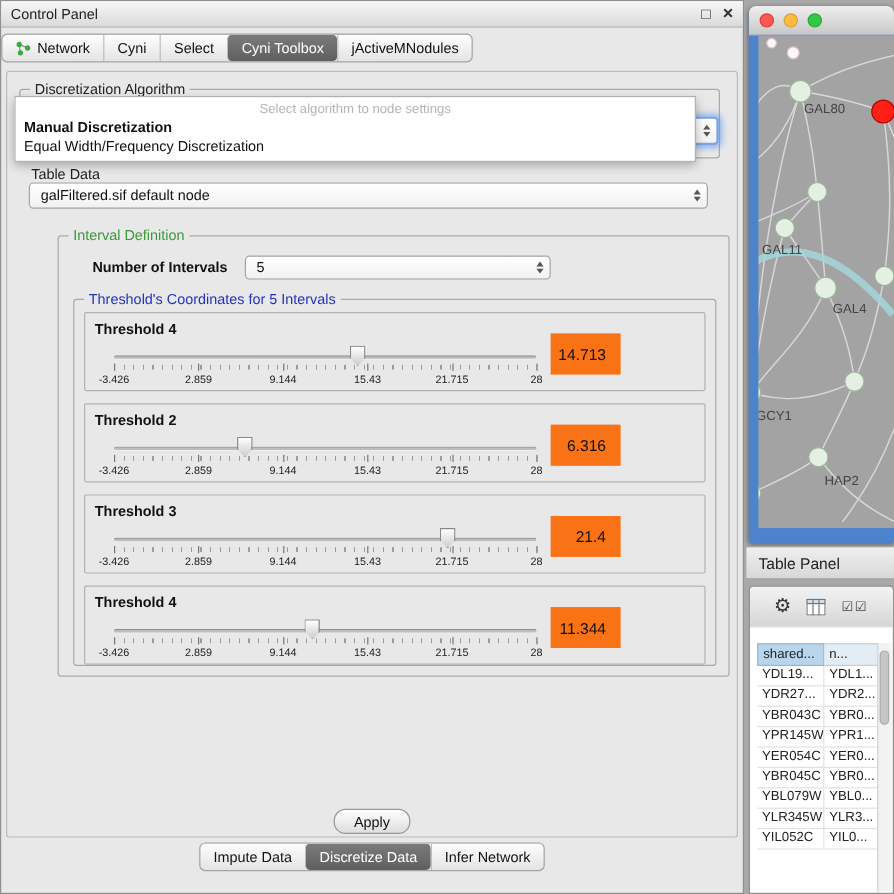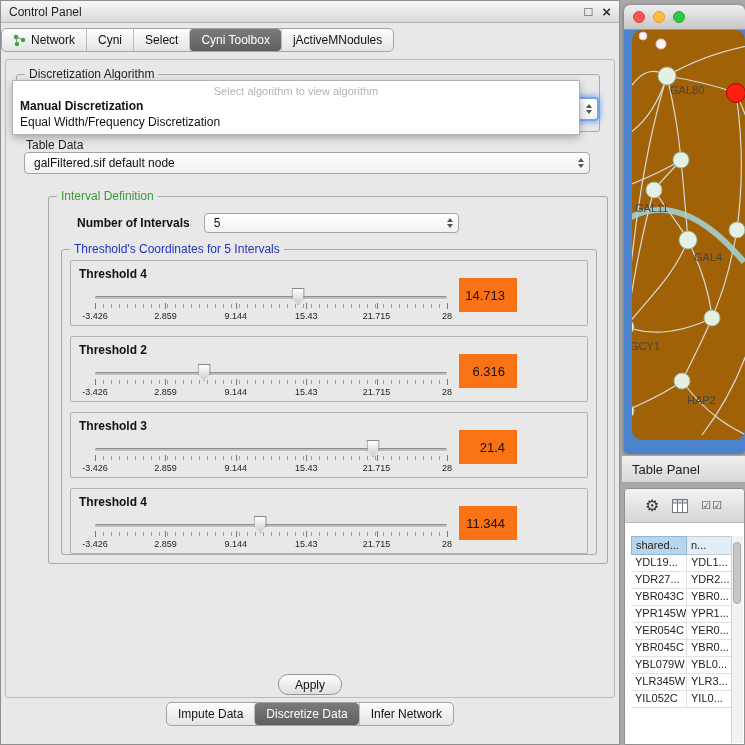--- a/index.html
+++ b/index.html
@@ -104,21 +104,21 @@
   
   .network-window { position:absolute; left:624px; top:5px; width:121px; height:448px;
     background:#4d82cc; border-radius:6px 6px 4px 4px; box-shadow:0 1px 4px rgba(0,0,0,.4); }
   .net-titlebar { position:absolute; top:0; left:0; right:0; height:25px;
     background:linear-gradient(#efefef,#c7c7c7); border-bottom:1px solid #979797;
     border-radius:6px 6px 0 0; display:flex; align-items:center; gap:8px; padding-left:9px; }
   .tl { width:12px; height:12px; border-radius:50%; cursor:pointer; }
   .tl.red { background:#fc5753; border:1px solid #df3e38; }
   .tl.yellow { background:#fdbc40; border:1px solid #de9f34; }
   .tl.green { background:#33c748; border:1px solid #27aa35; }
-  .net-canvas { position:absolute; left:8px; right:0; top:25px; bottom:13px; background:#a16207; overflow:hidden;border-radius:10px; }
+  .net-canvas { position:absolute; left:8px; right:0; top:25px; bottom:13px; background:#a3a3a3; overflow:hidden; }
   .net-canvas svg { display:block; }
   .net-label { font-size:11px; fill:#444; }
 
   
   .table-panel-bar { position:absolute; left:622px; top:455px; width:123px; height:28px;
     background:linear-gradient(#efefef,#d8d8d8); border-top:1px solid #a5a5a5;
     border-bottom:1px solid #a5a5a5; display:flex; align-items:center; padding-left:10px;
     font-size:13px; color:#222; }
 
   .table-window { position:absolute; left:624px; top:488px; width:121px; height:257px;
@@ -190,21 +190,21 @@
         <span class="group-title">Discretization Algorithm</span>
         <div class="combo alg-combo">
           <span class="arrows">
               <i class="up"></i>
               <i class="dn"></i>
             </span>
         </div>
       </div>
 
       <div class="alg-dropdown">
-        <div class="dd-hint">Select algorithm to view algorithm</div>
+        <div class="dd-hint">Select algorithm to node settings</div>
         <div class="dd-opt bold">Manual Discretization</div>
         <div class="dd-opt">Equal Width/Frequency Discretization</div>
       </div>
 
       <div class="tabledata-label">Table Data</div>
       <div class="combo tabledata-combo">
         <span>galFiltered.sif default node</span>
         <span class="arrows">
             <i class="up"></i>
             <i class="dn"></i>

